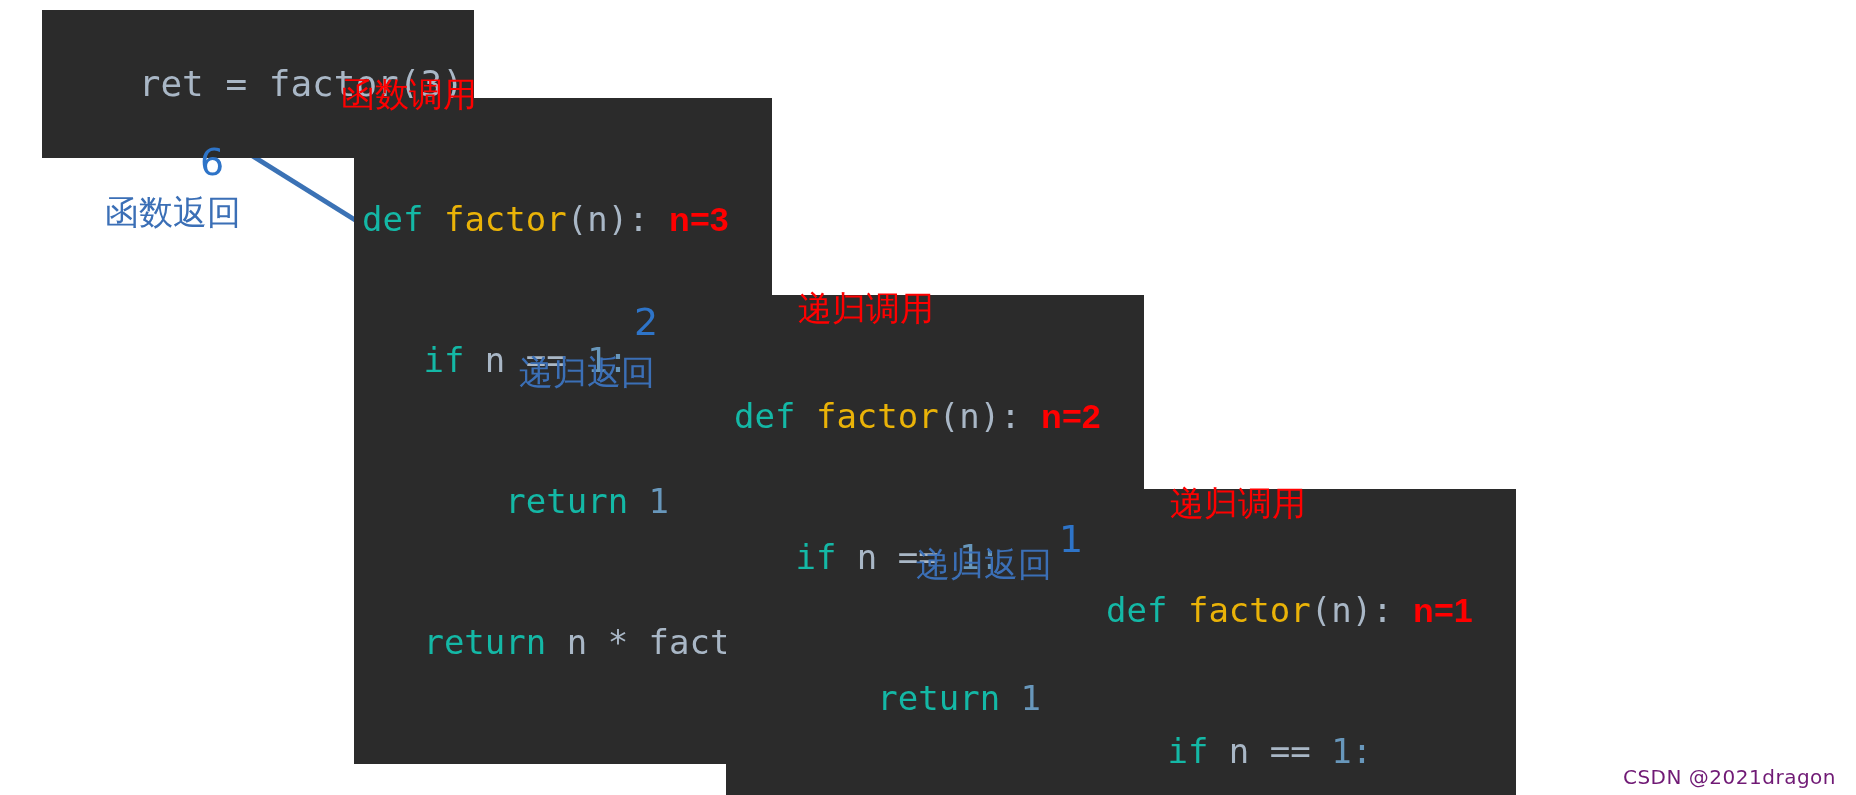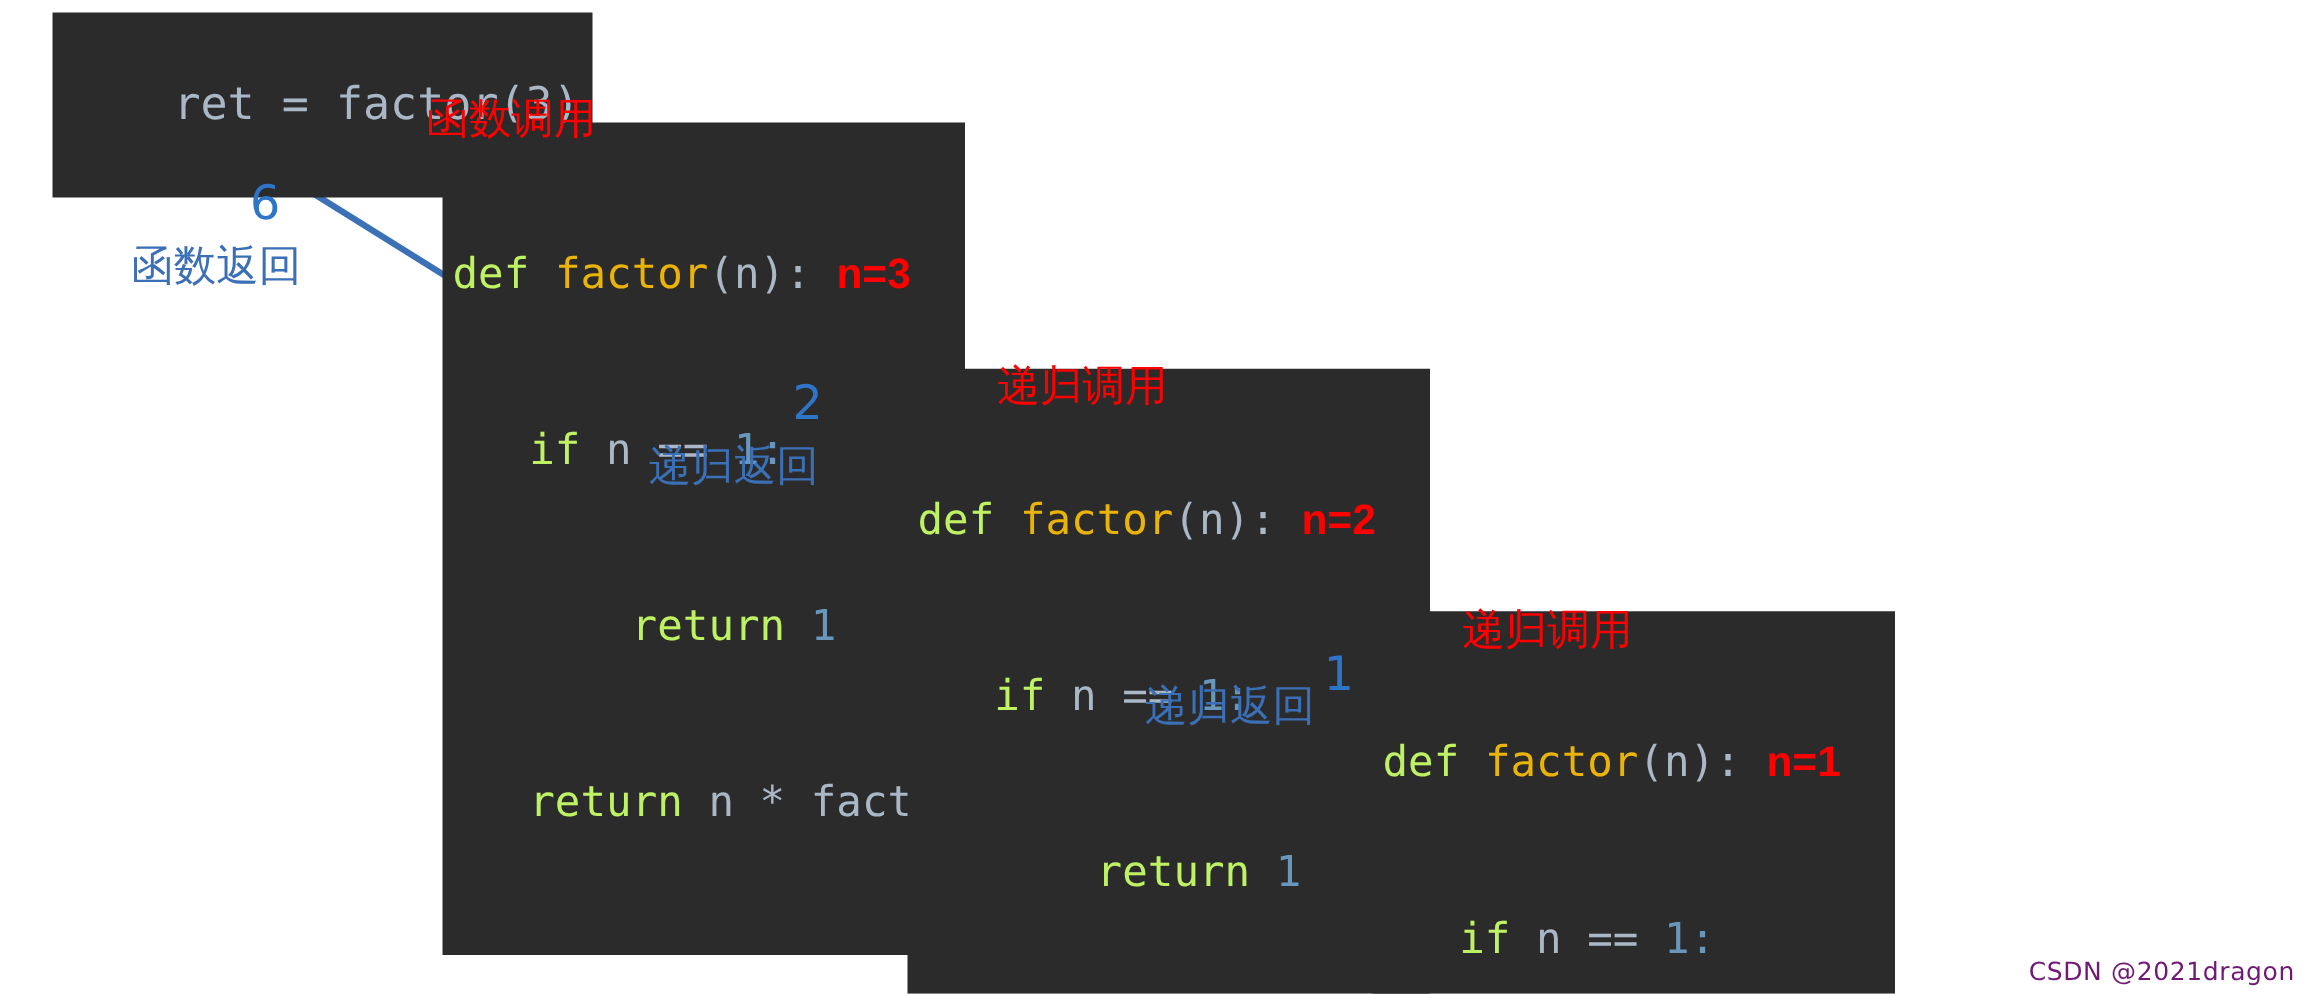--- a/index.html
+++ b/index.html
@@ -26,21 +26,21 @@
     white-space: pre;
     padding: 4px 0 4px 0;
     letter-spacing: 0px;
   }
   .code-line {
     white-space: pre;
     padding-left: 8px;
     padding-right: 8px;
   }
   
-  .tok-kw      { color: #bef264; }          
+  .tok-kw      { color: #14b8a6; }          
   .tok-fn      { color: #eab308; }          
   .tok-plain   { color: #a9b7c6; }          
   .tok-num     { color: #6897bb; }
   .tok-note    { color: #ff0000; font-family:Liberation Sans, sans-serif; font-size:34px; font-weight:600;}
 
   
   .stmt-block {
     position: absolute;
     background: #2b2b2b;
     font-family: "DejaVu Sans Mono", monospace;

